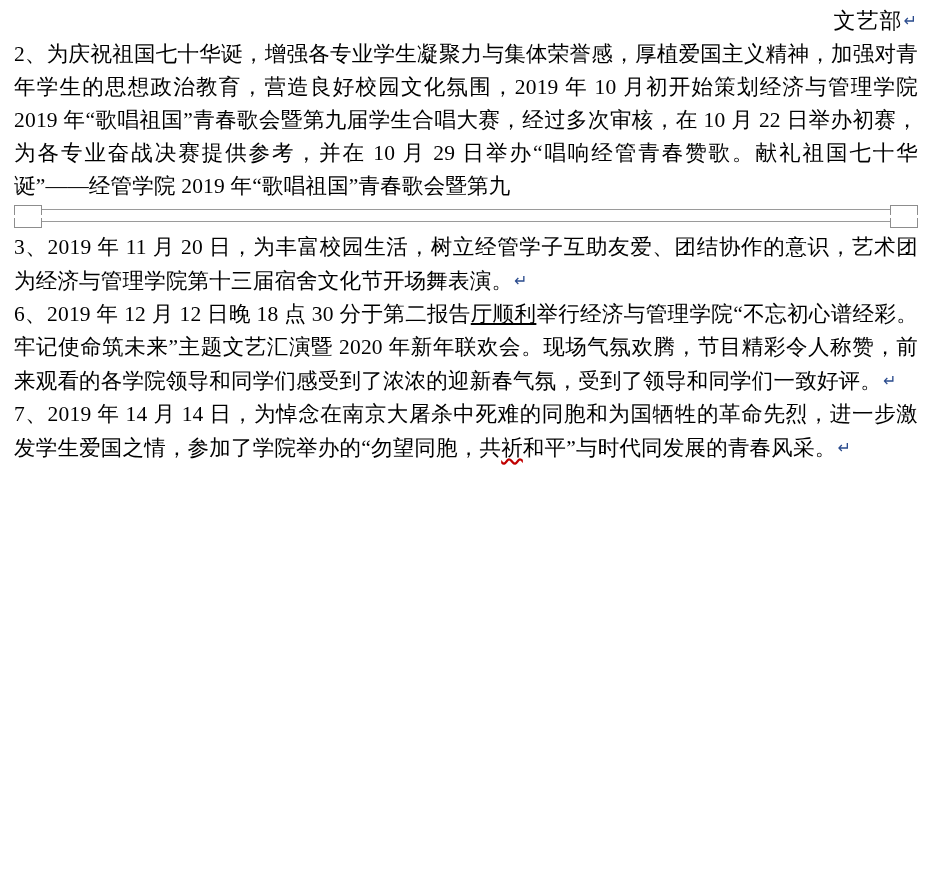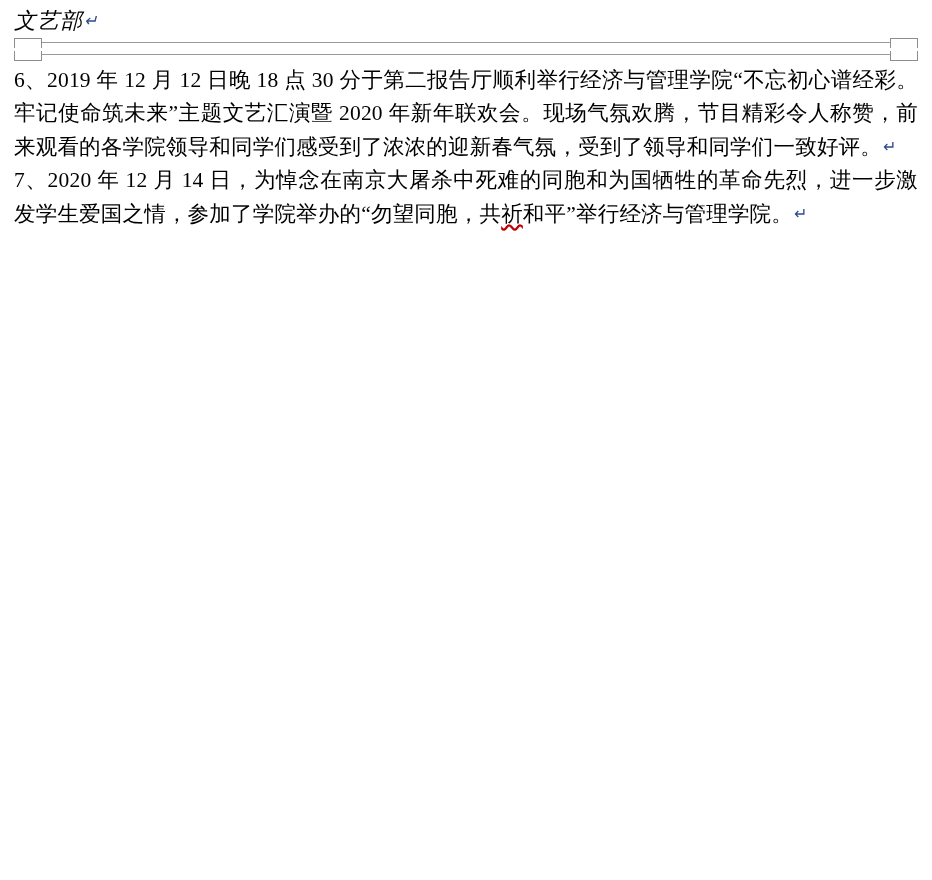--- a/index.html
+++ b/index.html
@@ -15,27 +15,26 @@
     overflow: hidden;
   }
   .page {
     position: relative;
     width: 932px;
     height: 880px;
     box-sizing: border-box;
     padding: 6px 14px 0 14px;
   }
   .doc-title {
-    text-align: left;
+    text-align: right;
     font-size: 22px;
     line-height: 30px;
     font-family: "Liberation Serif", "DejaVu Serif", serif;
     margin: 0 0 2px 0;
     letter-spacing: 1px;
-    font-style: italic;
   }
   .para {
     font-size: 21.5px;
     line-height: 33px;
     text-align: justify;
     text-justify: inter-ideograph;
     margin: 0;
     letter-spacing: 0.2px;
   }
   .pilcrow {
@@ -73,44 +72,47 @@
   .page-break .c-bl { left: 0;  top: 13px; border-top: none; }
   .page-break .c-br { right: 0; top: 13px; border-top: none; }
 
   .spell-error {
     text-decoration: underline;
     text-decoration-style: wavy;
     text-decoration-color: #c00000;
     text-underline-offset: 3px;
   }
   .marked {
+    text-decoration: underline;
     text-decoration-color: #000000;
   }
 </style>
 </head>
 <body>
 
 <div class="page">
 
   <div class="doc-title">
     <span>文艺部</span><span class="pilcrow">↵</span>
   </div>
 
 
+  <p class="para"><span>2、为庆祝祖国七十华诞，增强各专业学生凝聚力与集体荣誉感，厚植爱国主义精神，加强对青年学生的思想政治教育，营造良好校园文化氛围，2019 年 10 月初开始策划经济与管理学院 2019 年“歌唱祖国”青春歌会暨第九届学生合唱大赛，经过多次审核，在 10 月 22 日举办初赛，为各专业奋战决赛提供参考，并在 10 月 29 日举办“唱响经管青春赞歌。献礼祖国七十华诞”——经管学院 2019 年“歌唱祖国”青春歌会暨第九</span></p>
 
   <div class="page-break">
     <div class="rule-top"></div>
     <div class="rule-bottom"></div>
     <div class="corner c-tl"></div>
     <div class="corner c-tr"></div>
     <div class="corner c-bl"></div>
     <div class="corner c-br"></div>
   </div>
 
 
+  <p class="para"><span>3、2019 年 11 月 20 日，为丰富校园生活，树立经管学子互助友爱、团结协作的意识，艺术团为经济与管理学院第十三届宿舍文化节开场舞表演。</span><span class="pilcrow">↵</span></p>
 
 
 
   <p class="para"><span>6、2019 年 12 月 12 日晚 18 点 30 分于第二报告</span><span class="marked">厅顺利</span><span>举行经济与管理学院“不忘初心谱经彩。牢记使命筑未来”主题文艺汇演暨 2020 年新年联欢会。现场气氛欢腾，节目精彩令人称赞，前来观看的各学院领导和同学们感受到了浓浓的迎新春气氛，受到了领导和同学们一致好评。</span><span class="pilcrow">↵</span></p>
 
-  <p class="para"><span>7、2020 年 12 月 14 日，为悼念在南京大屠杀中死难的同胞和为国牺牲的革命先烈，进一步激发学生爱国之情，参加了学院举办的“勿望同胞，共</span><span class="spell-error">祈</span><span>和平”举行经济与管理学院。</span><span class="pilcrow">↵</span></p>
+  <p class="para"><span>7、2019 年 14 月 14 日，为悼念在南京大屠杀中死难的同胞和为国牺牲的革命先烈，进一步激发学生爱国之情，参加了学院举办的“勿望同胞，共</span><span class="spell-error">祈</span><span>和平”与时代同发展的青春风采。</span><span class="pilcrow">↵</span></p>
 
 </div>
 
 </body></html>

